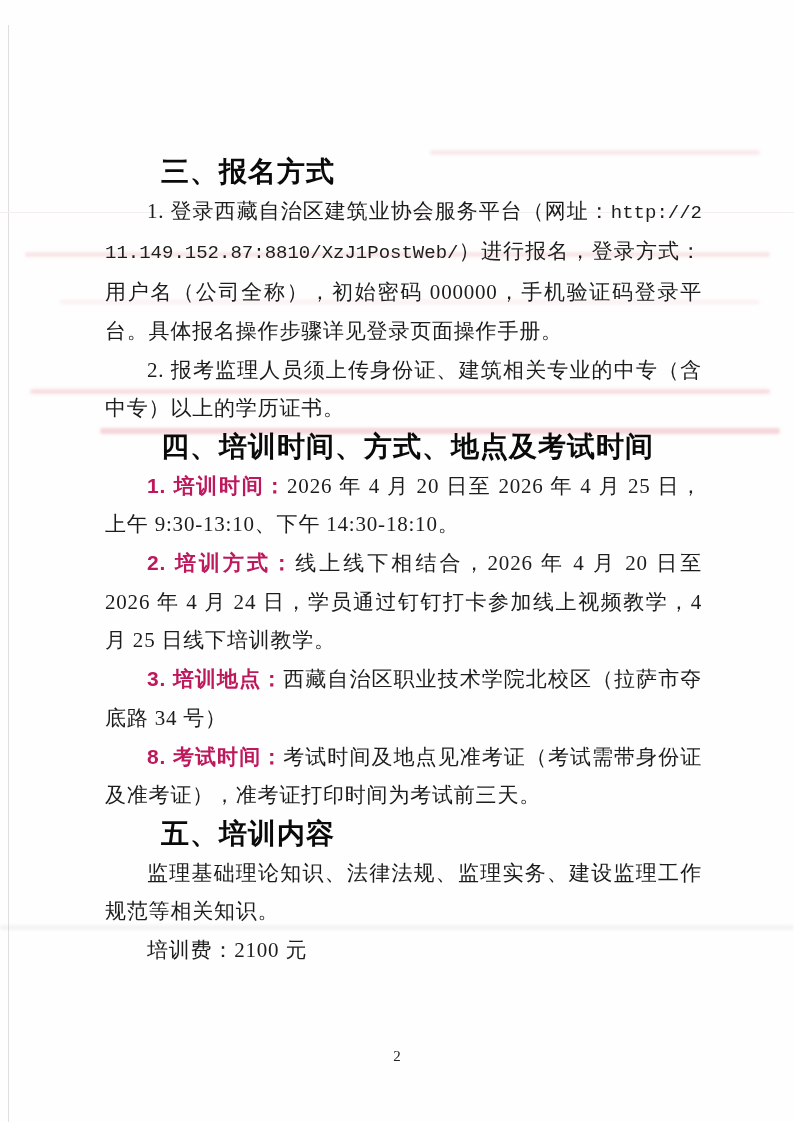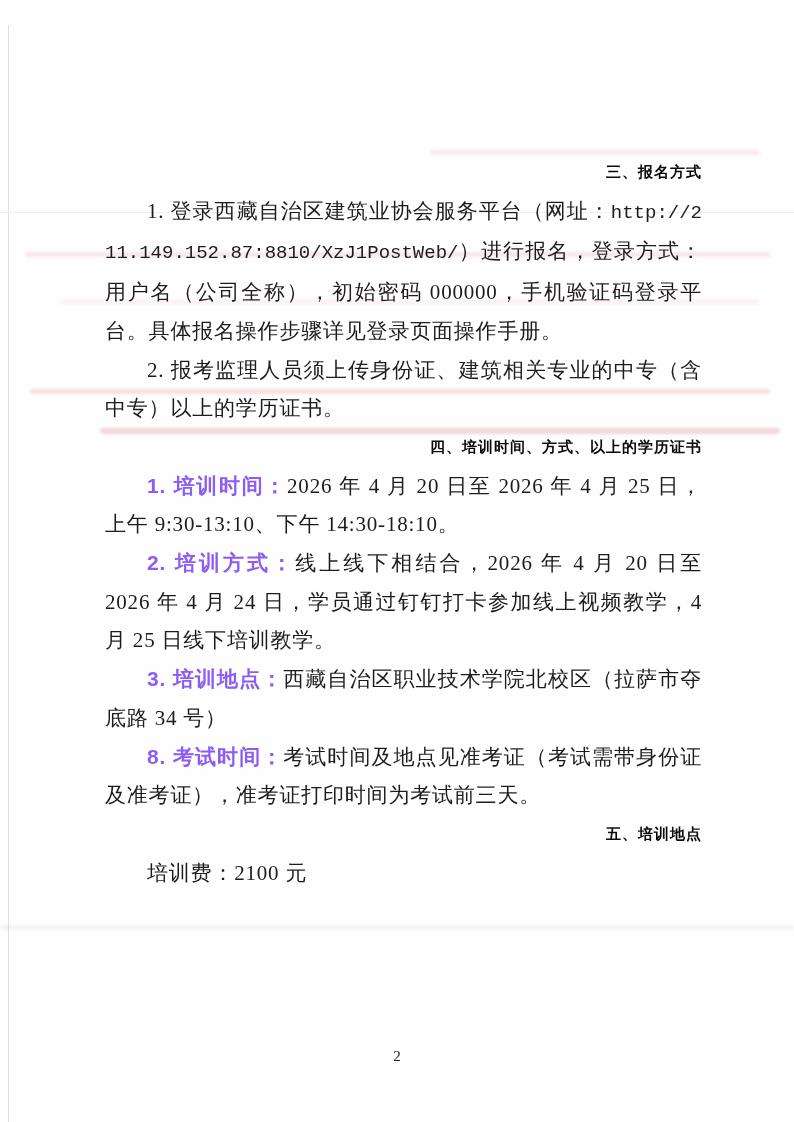--- a/index.html
+++ b/index.html
@@ -57,33 +57,33 @@
     letter-spacing: 0.8px;
     text-align: justify;
   }
   .content p, .content h2 {
     margin: 0;
     padding: 0;
   }
   .heading {
     font-family: "Liberation Sans", "DejaVu Sans", sans-serif;
     font-weight: bold;
-    font-size: 15px;
+    font-size: 28px;
     color: #0a0a0a;
     text-indent: 2em;
-    text-align: right;
+    text-align: left;
     letter-spacing: 1px;
   }
   .para {
     text-indent: 2em;
   }
   .lead {
     font-family: "Liberation Sans", "DejaVu Sans", sans-serif;
     font-weight: bold;
-    color: #8b5cf6;
+    color: #be185d;
     margin-top: 40px;
   }
   .url {
     font-family: "Liberation Mono", "DejaVu Sans Mono", monospace;
     font-size: 19px;
     letter-spacing: 0;
     word-break: break-all;
   }
   .page-number {
     position: absolute;
@@ -111,32 +111,33 @@
   <div class="artifact a5"></div>
 
   <div class="content">
 
     <h2 class="heading">三、报名方式</h2>
 
     <p class="para"><span>1. 登录西藏自治区建筑业协会服务平台（网址：</span><span class="url">http://211.149.152.87:8810/XzJ1PostWeb/</span><span>）进行报名，登录方式：用户名（公司全称），初始密码 000000，手机验证码登录平台。具体报名操作步骤详见登录页面操作手册。</span></p>
 
     <p class="para">2. 报考监理人员须上传身份证、建筑相关专业的中专（含中专）以上的学历证书。</p>
 
-    <h2 class="heading">四、培训时间、方式、以上的学历证书</h2>
+    <h2 class="heading">四、培训时间、方式、地点及考试时间</h2>
 
     <p class="para"><span class="lead">1. 培训时间：</span><span>2026 年 4 月 20 日至 2026 年 4 月 25 日，上午 9:30-13:10、下午 14:30-18:10。</span></p>
 
     <p class="para"><span class="lead">2. 培训方式：</span><span>线上线下相结合，2026 年 4 月 20 日至 2026 年 4 月 24 日，学员通过钉钉打卡参加线上视频教学，4 月 25 日线下培训教学。</span></p>
 
     <p class="para"><span class="lead">3. 培训地点：</span><span>西藏自治区职业技术学院北校区（拉萨市夺底路 34 号）</span></p>
 
     <p class="para"><span class="lead">8. 考试时间：</span><span>考试时间及地点见准考证（考试需带身份证及准考证），准考证打印时间为考试前三天。</span></p>
 
-    <h2 class="heading">五、培训地点</h2>
+    <h2 class="heading">五、培训内容</h2>
 
+    <p class="para">监理基础理论知识、法律法规、监理实务、建设监理工作规范等相关知识。</p>
 
 
     <p class="para">培训费：2100 元</p>
 
   </div>
 
   <div class="page-number">2</div>
 
 </div>
 

